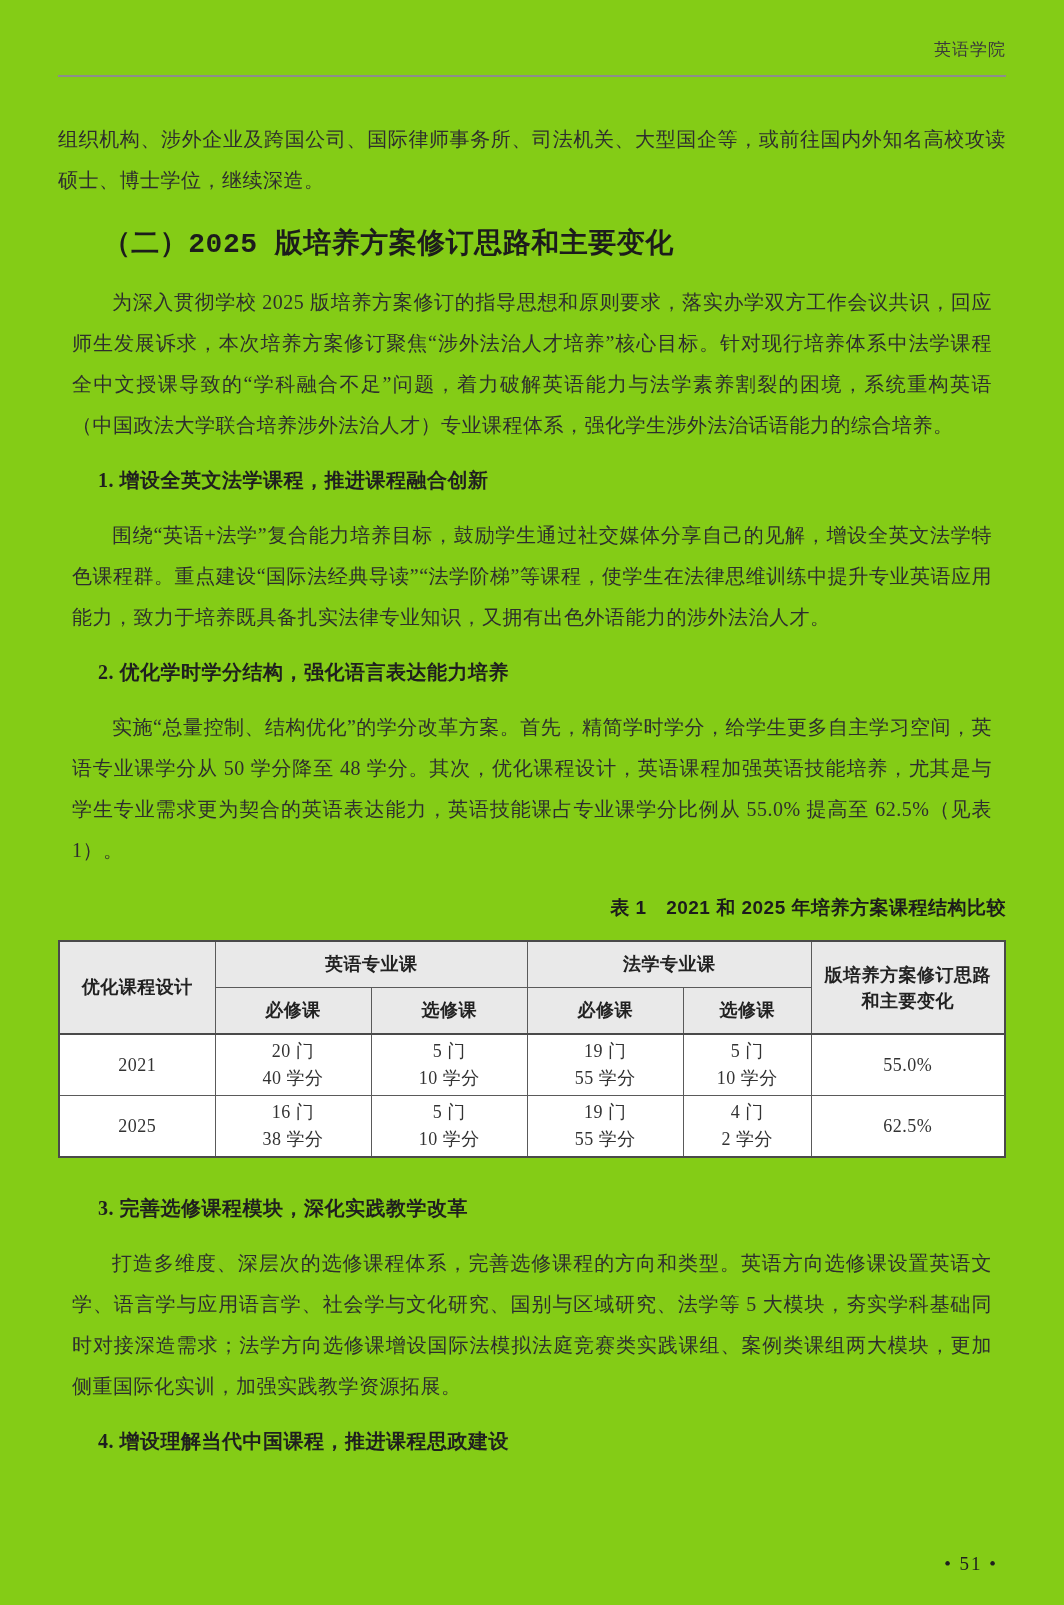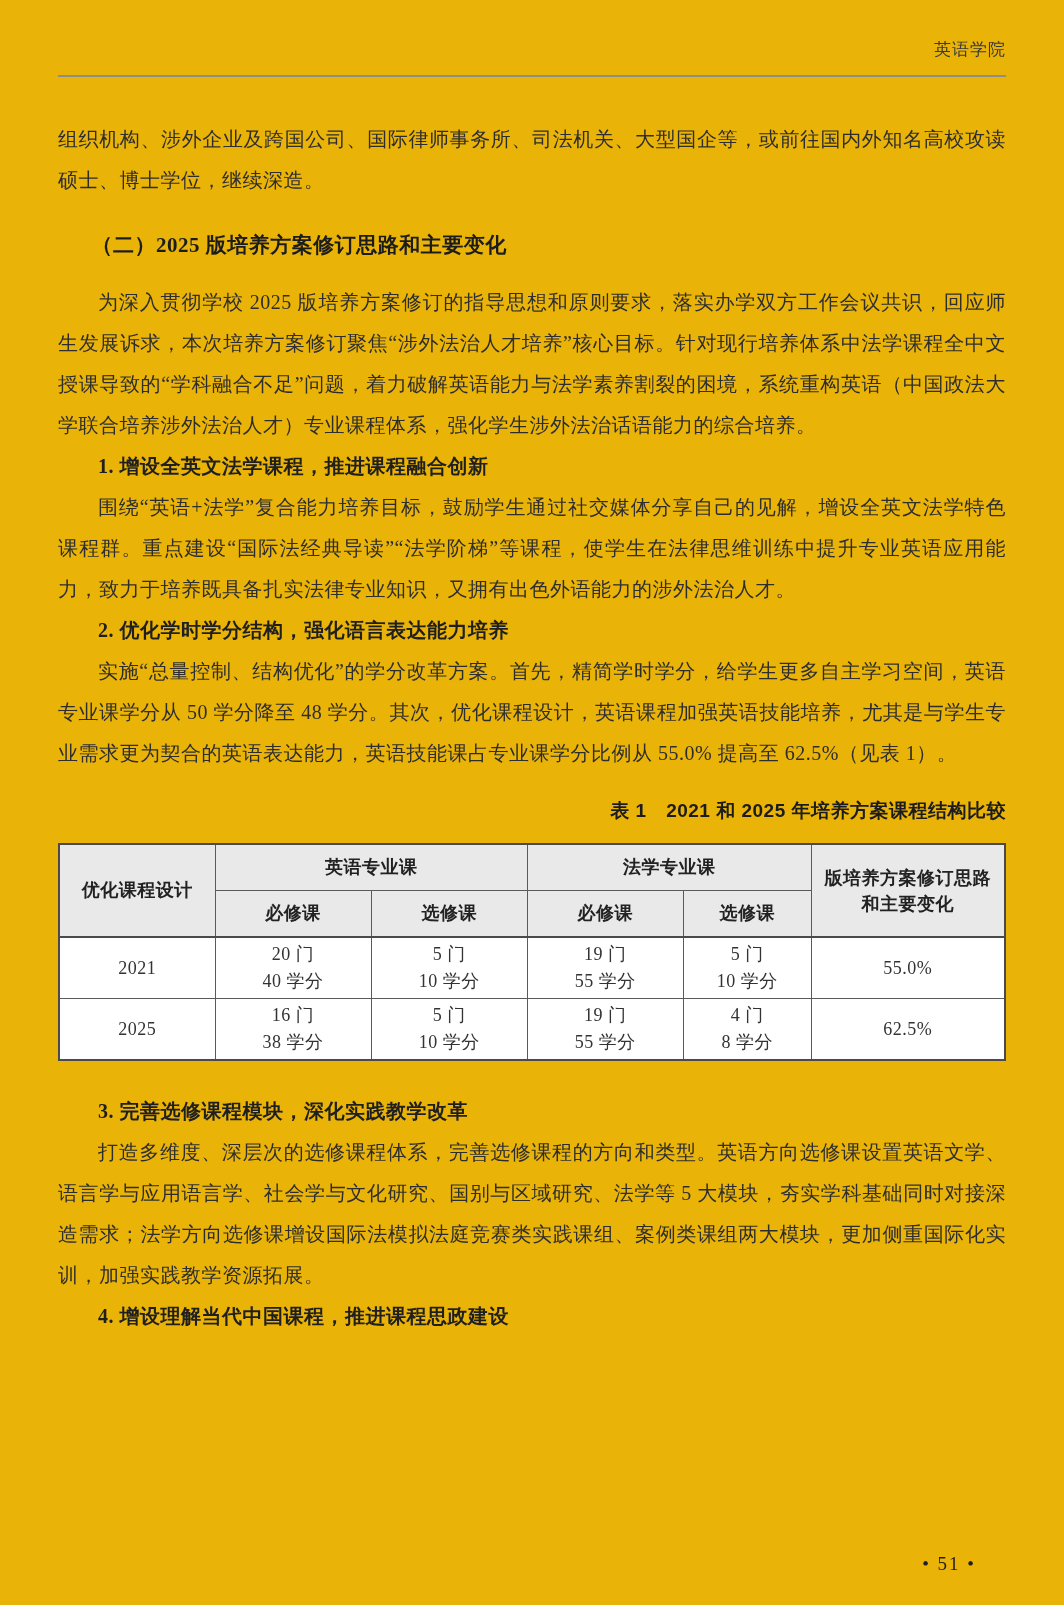--- a/index.html
+++ b/index.html
@@ -5,21 +5,21 @@
   html, body {
     margin: 0;
     padding: 0;
     background: #ffffff;
   }
   .page {
     position: relative;
     width: 1064px;
     height: 1605px;
     margin: 0 auto;
-    background: #eab308;
+    background: #84cc16;
     box-sizing: border-box;
     padding: 0 58px;
     overflow: hidden;
     font-family: "Liberation Serif", "DejaVu Serif", serif;
     color: #2e2e2e;
   }
   .doc-header {
     padding-top: 38px;
     text-align: right;
     font-size: 17px;
@@ -33,33 +33,33 @@
     border-bottom: 2px solid #8d8d8d;
     height: 0;
   }
   .body-text {
     font-size: 20px;
     line-height: 41px;
     text-align: justify;
     letter-spacing: 0.5px;
   }
   .para {
-    margin: 0;
+    margin: 14px;
   }
   .para-continuation {
     margin: 42px 0 0 0;
   }
   .indent {
     text-indent: 2em;
   }
   .section-heading {
     margin: 28px 0 0 0;
-    font-family: Liberation Serif, serif;
-    font-weight: bold;
-    font-size: 21px;
+    font-family: Liberation Mono, monospace;
+    font-weight: bold;
+    font-size: 28px;
     line-height: 32px;
     color: #1c1c1c;
     text-indent: 1.6em;
     letter-spacing: 0.5px;
   }
   .para-first {
     margin-top: 21px;
   }
   .sub-heading {
     font-weight: bold;
@@ -107,21 +107,21 @@
   .col-year   { width: 16.5%; }
   .col-std    { width: 16.5%; }
   .col-law-el { width: 13.5%; }
   .col-ratio  { width: 20.5%; }
   .ratio-head {
     line-height: 26px;
     padding: 4px 14px;
   }
   .page-number {
     position: absolute;
-    right: 88px;
+    right: 66px;
     bottom: 30px;
     font-size: 19px;
     color: #1f1f1f;
     letter-spacing: 2px;
   }
 </style>
 </head>
 <body>
 
 <div class="page">
@@ -200,21 +200,21 @@
           <td>
             <div>5 门</div>
             <div>10 学分</div>
           </td>
           <td>
             <div>19 门</div>
             <div>55 学分</div>
           </td>
           <td>
             <div>4 门</div>
-            <div>8 学分</div>
+            <div>2 学分</div>
           </td>
           <td>62.5%</td>
         </tr>
       </tbody>
     </table>
 
     <p class="para sub-heading sub-heading-after-table">3. 完善选修课程模块，深化实践教学改革</p>
     <p class="para indent">打造多维度、深层次的选修课程体系，完善选修课程的方向和类型。英语方向选修课设置英语文学、语言学与应用语言学、社会学与文化研究、国别与区域研究、法学等 5 大模块，夯实学科基础同时对接深造需求；法学方向选修课增设国际法模拟法庭竞赛类实践课组、案例类课组两大模块，更加侧重国际化实训，加强实践教学资源拓展。</p>
 
     <p class="para sub-heading">4. 增设理解当代中国课程，推进课程思政建设</p>

